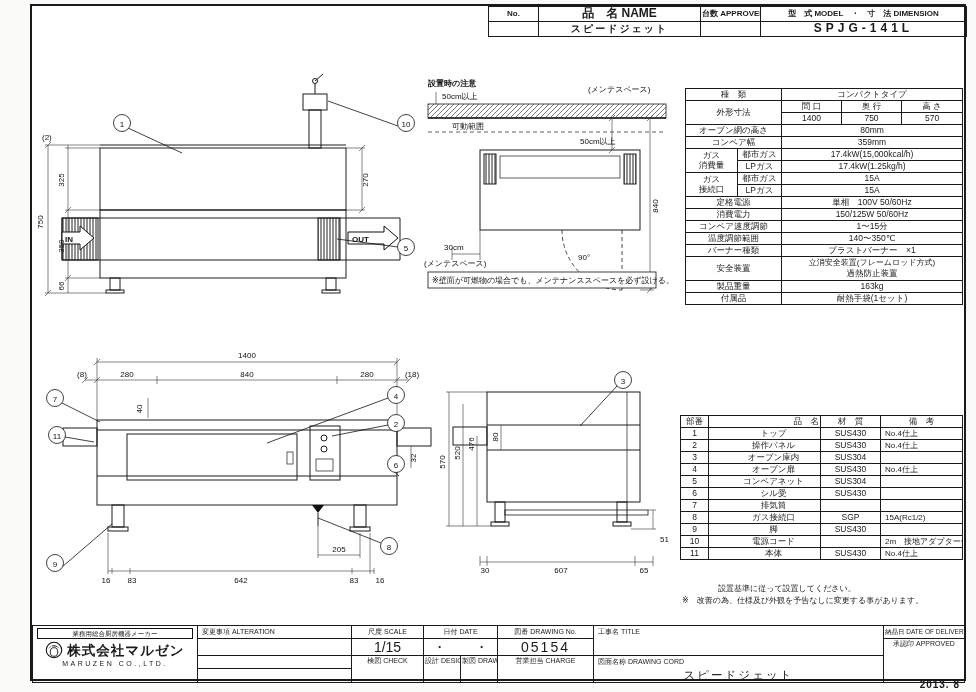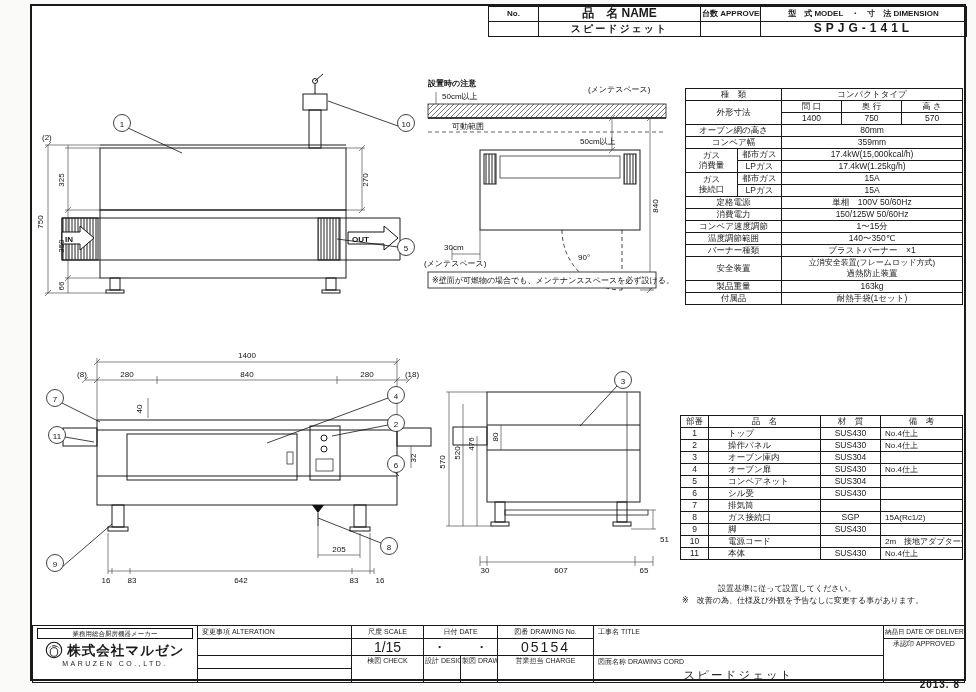--- a/index.html
+++ b/index.html
@@ -26,21 +26,21 @@
   .no-top { border-top:none; }
   
   .hdr { left:456px; top:0; width:478px; }
   .hdr .val-name { font-size:10px; letter-spacing:2px; }
   .hdr .val-model { font-size:12px; letter-spacing:4px; }
   .hdr td { height:14px;font-weight:bold; }
   
   .spec { left:653px; top:82px; width:277px; }
   
   .parts { left:648px; top:409px; width:282px; }
-  .parts td:nth-child(2) { text-align:left; padding-left:19px; }
+  .parts td:nth-child(2) { text-align:center; padding-left:19px; }
   .parts td:nth-child(4) { text-align:left; padding-left:4px; font-size:8px; }
   
   .notes { left:650px; top:577px; width:282px; font-size:8px; line-height:1.55; }
   .notes .indent { padding-left:36px; }
   
   .tb { left:0; top:619px; width:932px; }
   .tb td { height:12px; }
   .tb .lbl { font-size:7px; }
   .tb .lbl-small { font-size:6.5px; }
   .tb .lbl-top { font-size:7px; vertical-align:top; padding-top:1px; }
@@ -429,21 +429,21 @@
     <table class="parts">
       <colgroup>
           <col style="width:28px">
           <col style="width:112px">
           <col style="width:60px">
           <col style="width:82px">
         </colgroup>
       <tbody>
           <tr>
         <th>部番</th>
-        <th style="text-align:center">品　名</th>
+        <th style="text-align:right">品　名</th>
         <th>材　質</th>
         <th style="">備　考</th>
       </tr>
       <tr>
             <td>1</td>
             <td>トップ</td>
             <td>SUS430</td>
             <td>No.4仕上</td>
           </tr>
       <tr>

